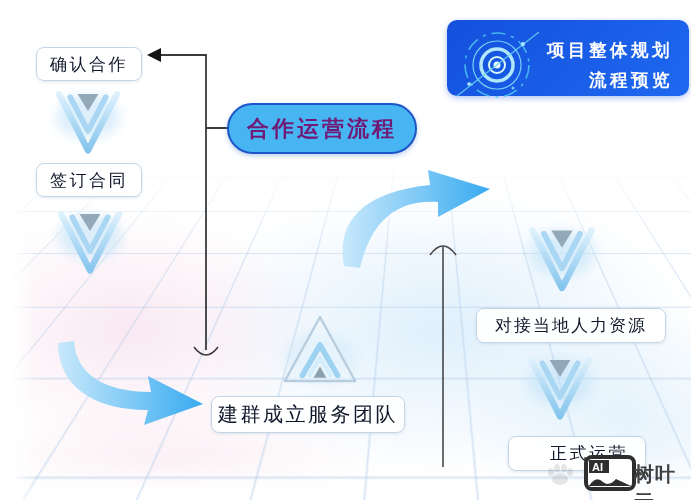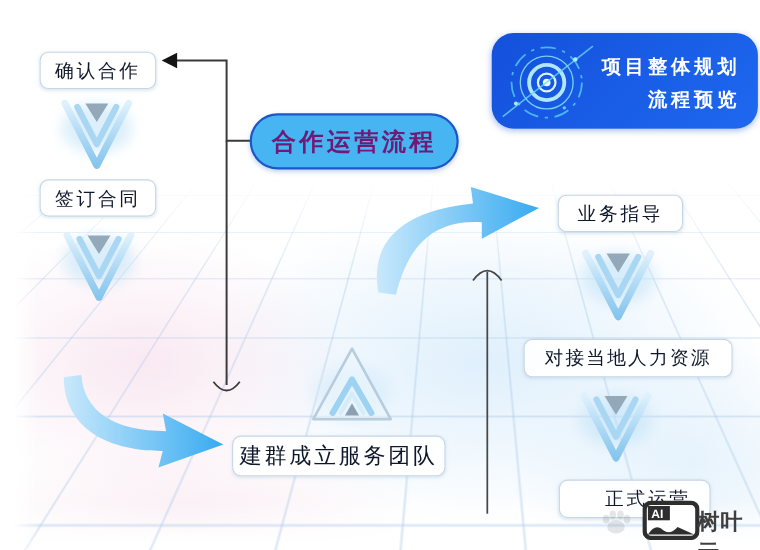--- a/index.html
+++ b/index.html
@@ -57,23 +57,23 @@
   .title-pill{
     position:absolute;left:227px;top:103px;width:186px;height:47px;
     display:flex;align-items:center;justify-content:center;
     background:#48b5f3;border:2.5px solid #1d56c9;border-radius:26px;
     font-size:22px;font-weight:bold;color:#701a75;letter-spacing:3px;
     box-shadow:0 2px 5px rgba(60,120,200,.35);
   }
 
   
   .info-panel{
-    position:absolute;left:447px;top:30px;width:242px;height:87px;
+    position:absolute;left:447px;top:20px;width:242px;height:76px;
     background:linear-gradient(135deg,#1450dc,#1e68ef);
-    border-radius:20px;box-shadow:0 2px 6px rgba(20,80,220,.35);
+    border-radius:10px;box-shadow:0 2px 6px rgba(20,80,220,.35);
   }
   .info-panel .txt{
     position:absolute;right:16px;top:15px;text-align:right;color:#ffffff;
     font-weight:bold;font-size:17.5px;letter-spacing:3.5px;line-height:30px;
   }
   .tech-circle{position:absolute;left:4px;top:2px;}
 
   
   .wm-brand{
     position:absolute;left:634px;top:461px;
@@ -146,21 +146,20 @@
     <use href="#chev" x="49" y="206" width="82" height="74"></use>
     <use href="#chev" x="521" y="222" width="82" height="76"></use>
     <use href="#chev" x="519" y="352" width="82" height="74"></use>
 
     <use href="#uparrow" x="276" y="310" width="88" height="78"></use>
   </svg>
 
   <div class="step-box" id="box-confirm">确认合作</div>
   <div class="step-box" id="box-sign">签订合同</div>
   <div class="step-box" id="box-group">建群成立服务团队</div>
-  <div class="step-box" id="box-guide">业务指导</div>
   <div class="step-box" id="box-hr">对接当地人力资源</div>
   <div class="step-box" id="box-operate">正式运营</div>
 
   <div class="title-pill">合作运营流程</div>
 
   <div class="info-panel">
     <svg class="tech-circle" width="96" height="86" viewBox="0 0 96 86">
       <circle cx="46" cy="43" r="32" fill="none" stroke="#4fc8f2" stroke-width="1.6" stroke-dasharray="14 6 3 6" opacity=".85"></circle>
       <circle cx="46" cy="43" r="24" fill="none" stroke="#7edcf7" stroke-width="1.2" opacity=".9"></circle>
       <circle cx="46" cy="43" r="16" fill="none" stroke="#b8effb" stroke-width="3.5" opacity=".95"></circle>

